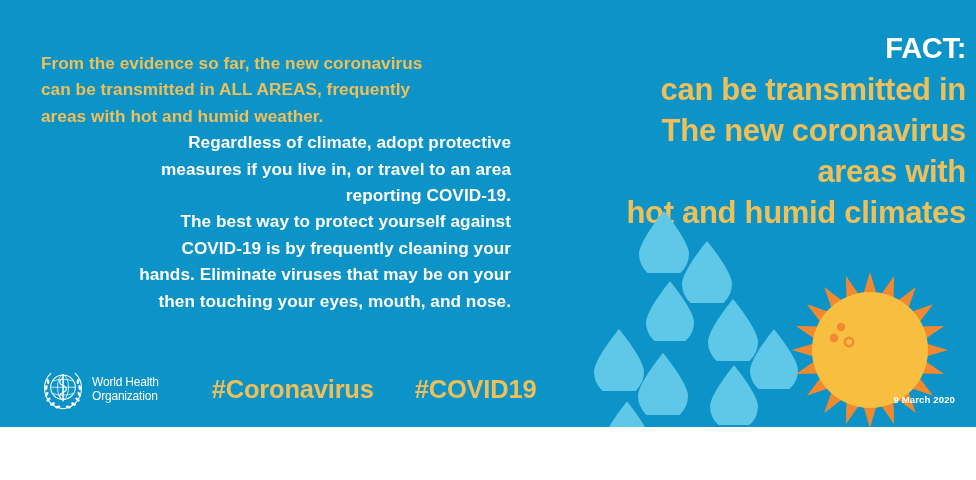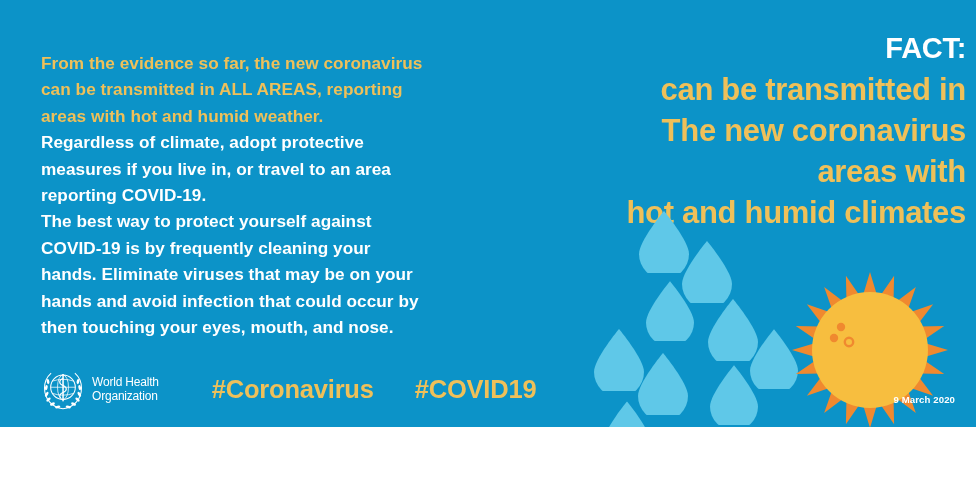--- a/index.html
+++ b/index.html
@@ -24,21 +24,21 @@
     width: 470px;
   }
   .body-line {
     font-size: 17.2px;
     font-weight: bold;
     line-height: 26.4px;
     letter-spacing: 0.05px;
     white-space: nowrap;
   }
   .body-line.accent { color: #efc059; }
-  .body-line.plain  { color: #ffffff; }
+  .body-line.plain  { color: #ffffff; text-align: right; }
 
   
   #headline {
     position: absolute;
     right: 10px;
     top: 24px;
     width: 430px;
     text-align: right;
   }
   .head-line {
@@ -114,29 +114,28 @@
     white-space: nowrap;
   }
 </style>
 </head>
 <body>
 
 <div id="poster">
 
   <div id="body-copy">
     <div class="body-line accent">From the evidence so far, the new coronavirus</div>
-    <div class="body-line accent">can be transmitted in ALL AREAS, reporting</div>
+    <div class="body-line accent">can be transmitted in ALL AREAS, frequently</div>
     <div class="body-line accent">areas with hot and humid weather.</div>
     <div class="body-line plain">Regardless of climate, adopt protective</div>
     <div class="body-line plain">measures if you live in, or travel to an area</div>
     <div class="body-line plain">reporting COVID-19.</div>
     <div class="body-line plain">The best way to protect yourself against</div>
     <div class="body-line plain">COVID-19 is by frequently cleaning your</div>
     <div class="body-line plain">hands. Eliminate viruses that may be on your</div>
-    <div class="body-line plain">hands and avoid infection that could occur by</div>
     <div class="body-line plain">then touching your eyes, mouth, and nose.</div>
   </div>
 
   <div id="headline">
     <div class="head-line fact">FACT:</div>
     <div class="head-line gold">can be transmitted in</div>
     <div class="head-line gold">The new coronavirus</div>
     <div class="head-line gold">areas with</div>
     <div class="head-line gold">hot and humid climates</div>
   </div>

